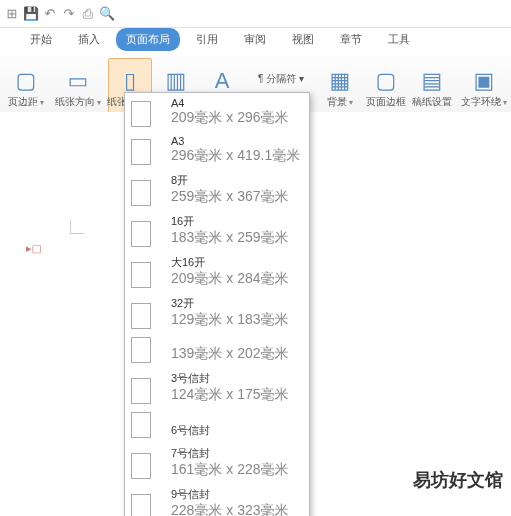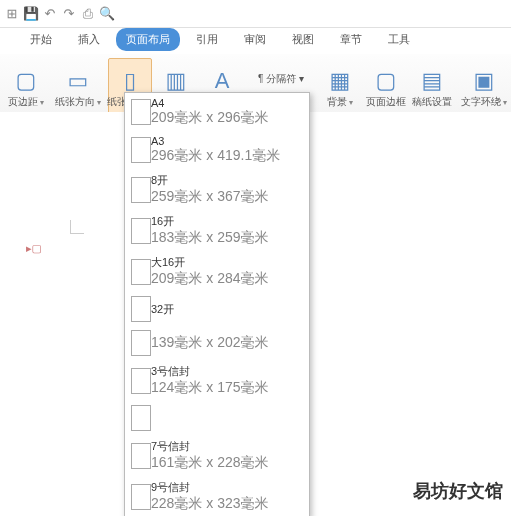--- a/index.html
+++ b/index.html
@@ -15,29 +15,29 @@
 .rbtn.small{min-width:auto;height:auto;flex-direction:row;padding:2px 4px;gap:3px}
 .rbtn.active{background:#fde8cc;border:1px solid #e8b878}
 .rbtn .ic{font-size:22px;color:#5a8cc4;height:28px;display:flex;align-items:center}
 .rbtn .lbl{font-size:10px;color:#555;white-space:nowrap}
 .rbtn .arr{font-size:8px;color:#888;margin-left:2px}
 .sep{width:1px;height:48px;background:#ddd;margin:0 2px}
 .sgrp{display:flex;flex-direction:column;gap:0;padding:2px}
 .ruler{height:18px;background:#fafafa;border-bottom:1px solid #e0e0e0;display:flex;align-items:center;padding-left:56px;color:#999;font-size:9px;overflow:hidden}
 .ruler span{display:inline-block;width:17px;text-align:center}
 .dropdown{position:absolute;top:92px;left:124px;width:186px;background:#fff;border:1px solid #bbb;box-shadow:2px 2px 6px rgba(0,0,0,0.25);z-index:10}
-.dd-item{display:flex;align-items:center;padding:4px 6px;gap:0;cursor:pointer}
+.dd-item{display:flex;align-items:flex-end;padding:4px 6px;gap:20px;cursor:pointer}
 .dd-pic{width:20px;height:26px;border:1px solid #aaa;background:#fff;flex-shrink:0}
 .dd-txt{display:flex;flex-direction:column}
 .dd-name{font-size:11px;color:#333}
 .dd-dim{font-size:14px;color:#888}
 .doc-area{position:absolute;top:112px;left:0;right:0;bottom:0;background:#fff}
 .page-corner{position:absolute;top:108px;left:70px;width:14px;height:14px;border-left:1px solid #ccc;border-bottom:1px solid #ccc}
 .side-ic{position:absolute;top:130px;left:26px;color:#c77;font-size:11px}
-.watermark{position:absolute;bottom:13px;right:8px;font-size:18px;font-weight:bold;color:#333;text-shadow:1px 1px 0 #fff,-1px -1px 0 #fff,1px -1px 0 #fff,-1px 1px 0 #fff}
+.watermark{position:absolute;bottom:24px;right:8px;font-size:18px;font-weight:bold;color:#333;text-shadow:1px 1px 0 #fff,-1px -1px 0 #fff,1px -1px 0 #fff,-1px 1px 0 #fff}
 </style>
 </head>
 <body>
 
 <div class="top-bar">
   <div class="top-icons">
     <span>⊞</span>
     <span>💾</span>
     <span>↶</span>
     <span>↷</span>
@@ -181,38 +181,40 @@
       <div class="dd-pic"></div>
       <div class="dd-txt">
         <div class="dd-name">大16开</div>
         <div class="dd-dim">209毫米 x 284毫米</div>
       </div>
     </div>
     <div class="dd-item">
       <div class="dd-pic"></div>
       <div class="dd-txt">
         <div class="dd-name">32开</div>
+        <div class="dd-dim">129毫米 x 183毫米</div>
       </div>
     </div>
     <div class="dd-item">
       <div class="dd-pic"></div>
       <div class="dd-txt">
         <div class="dd-dim">139毫米 x 202毫米</div>
       </div>
     </div>
     <div class="dd-item">
       <div class="dd-pic"></div>
       <div class="dd-txt">
         <div class="dd-name">3号信封</div>
         <div class="dd-dim">124毫米 x 175毫米</div>
       </div>
     </div>
     <div class="dd-item">
       <div class="dd-pic"></div>
       <div class="dd-txt">
+        <div class="dd-name">6号信封</div>
       </div>
     </div>
     <div class="dd-item">
       <div class="dd-pic"></div>
       <div class="dd-txt">
         <div class="dd-name">7号信封</div>
         <div class="dd-dim">161毫米 x 228毫米</div>
       </div>
     </div>
     <div class="dd-item">

